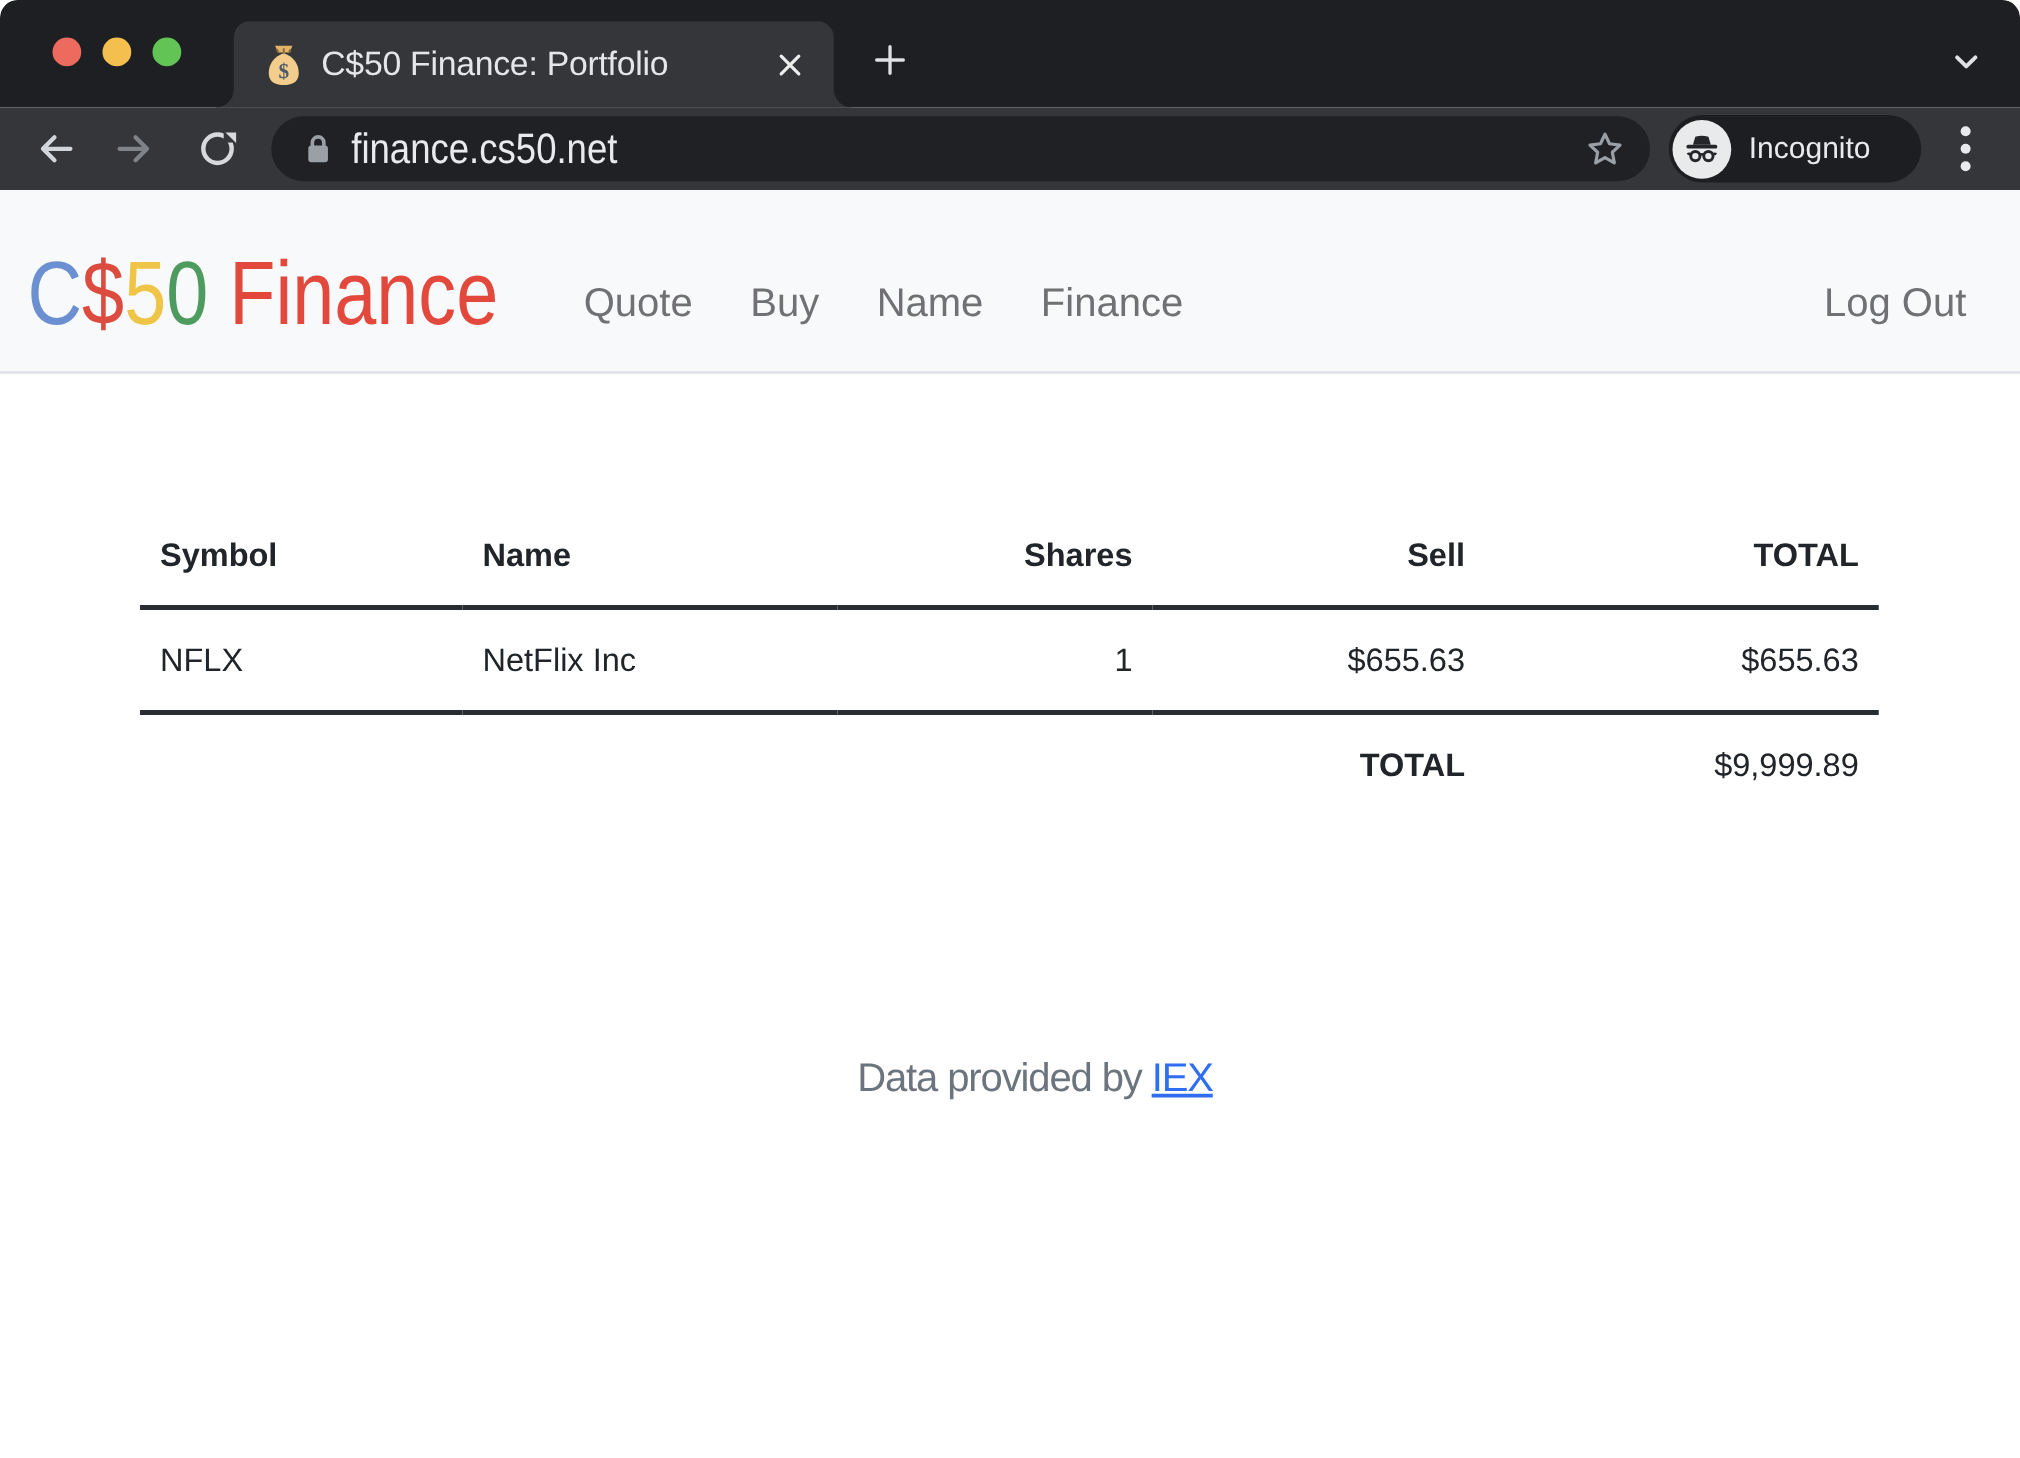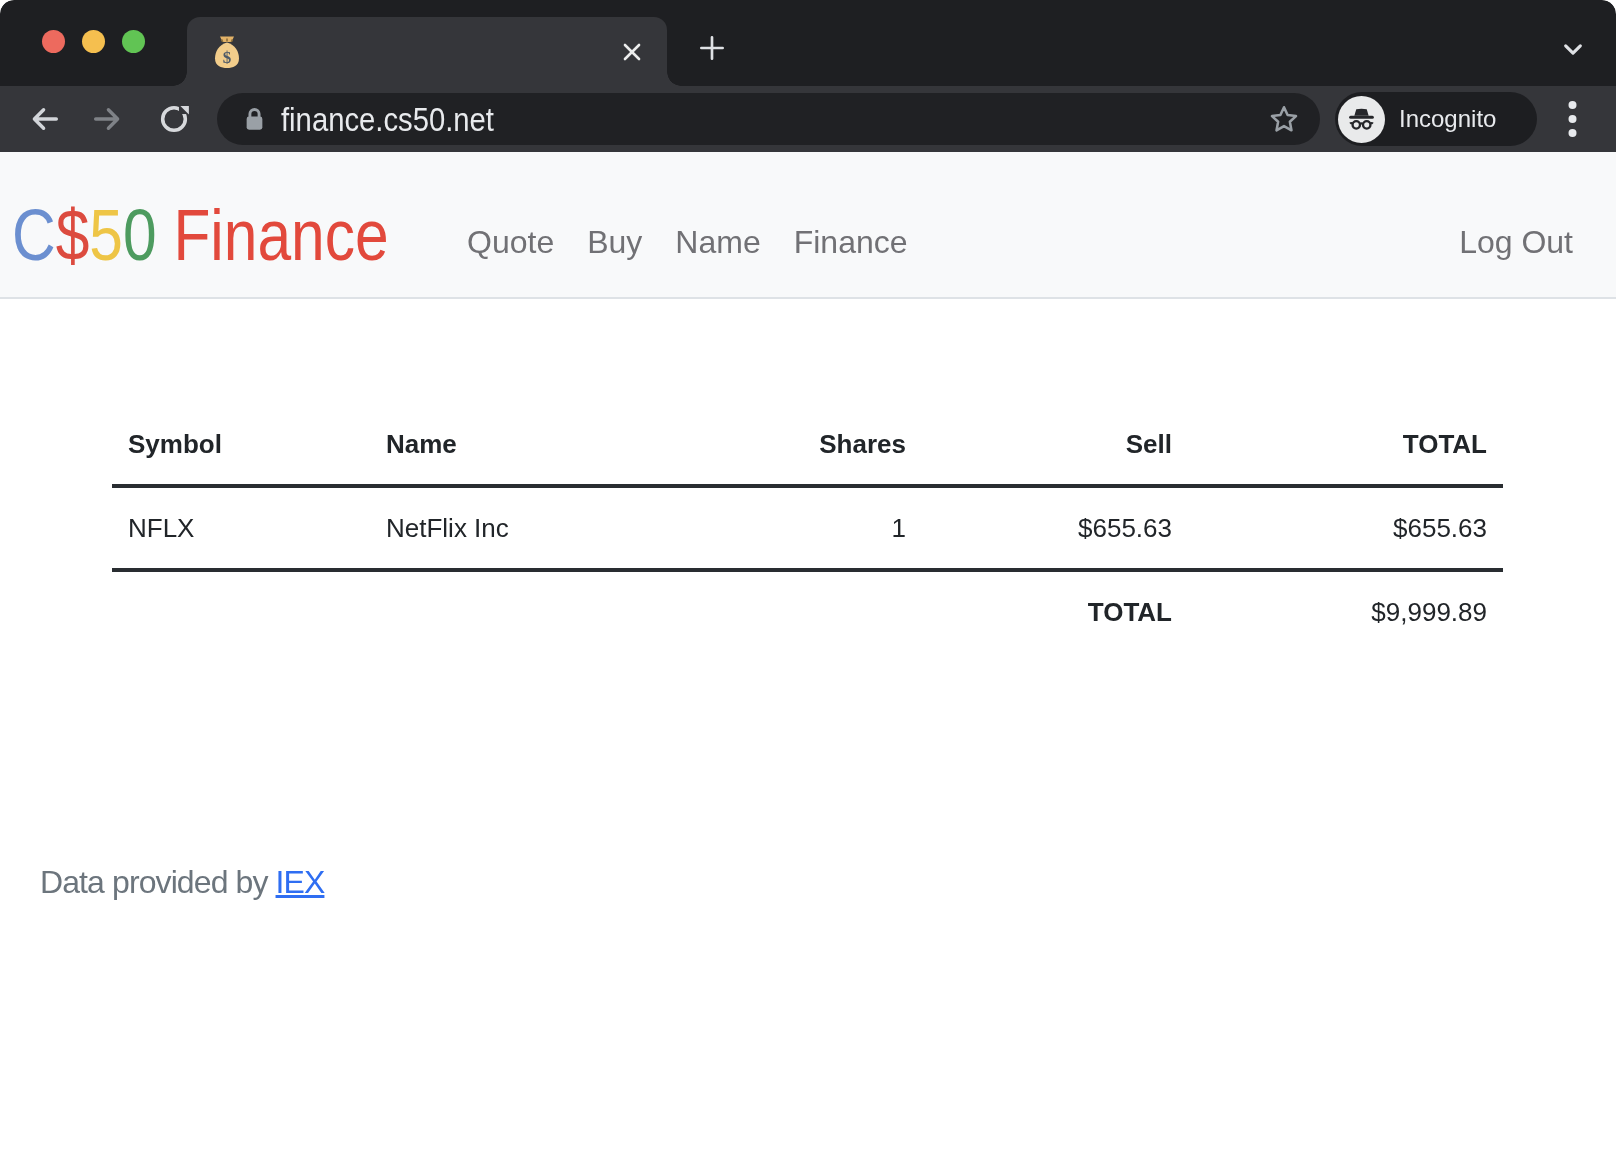--- a/index.html
+++ b/index.html
@@ -36,35 +36,35 @@
   .url-text { margin-left:12px; font-size:34px; color:#e8eaed; letter-spacing:0; flex:1; transform:scaleX(0.86); transform-origin:left center; }
   .star { width:32px; height:32px; margin-right:20px; flex:0 0 auto; }
   .incog { position:absolute; left:1335px; top:6px; width:202px; height:54px; border-radius:27px; background:#1d1e21; display:flex; align-items:center; }
   .incog-circle { width:47px; height:47px; border-radius:50%; background:#e9eaeb; margin-left:3px; display:flex; align-items:center; justify-content:center; }
   .incog-label { margin-left:14px; font-size:24px; color:#e8eaed; }
   .kebab { position:absolute; left:1567px; top:12px; width:11px; height:42px; }
 
   
   .page { position:absolute; top:152px; left:0; right:0; bottom:0; background:#fff; }
   .navbar { position:absolute; top:0; left:0; right:0; height:147px; background:#f8f9fa; border-bottom:2px solid #dee2e6; }
-  .brand { position:absolute; left:12px; top:38px; font-size:72px; line-height:90px; white-space:nowrap; }
+  .brand { position:absolute; left:22px; top:38px; font-size:72px; line-height:90px; white-space:nowrap; }
   .brand-scale { display:inline-block; transform:scaleX(0.84); transform-origin:left center; }
-  .navlinks { position:absolute; left:467px; top:70px; display:flex; gap:33px; font-size:32px; line-height:40px; color:#717175;align-items:center; }
+  .navlinks { position:absolute; left:467px; top:70px; display:flex; gap:46px; font-size:32px; line-height:40px; color:#717175;align-items:center; }
   .navlinks span { cursor:pointer; }
   .logout { position:absolute; right:43px; top:70px; font-size:32px; line-height:40px; color:#717175; }
 
   table.portfolio { position:absolute; left:112px; top:252px; width:1391px; border-collapse:collapse; font-size:26px; color:#212529; }
   table.portfolio th, table.portfolio td { padding:16px; line-height:48px; font-weight:normal; }
   table.portfolio th { font-weight:bold; }
   .col-r { text-align:right; }
   .col-l { text-align:left; }
   tr.hdr th { border-bottom:4px solid #292d31; }
   tr.datarow td { border-bottom:4px solid #292d31; }
 
-  .footer { position:absolute; top:706px; left:0; width:100%; font-size:32px; line-height:48px; color:#6c757d; letter-spacing:-0.9px;padding-left:40px; }
+  .footer { position:absolute; top:686px; left:0; width:100%; text-align:center; font-size:32px; line-height:48px; color:#6c757d; letter-spacing:-0.9px;padding-left:40px; }
   .footer a { color:#2f6ef2; text-decoration:underline; }
 </style>
 </head>
 <body>
 
 <div class="window">
 
   <div class="tabstrip">
     <div class="traffic">
       <span class="tl-red"></span>
@@ -73,20 +73,21 @@
     </div>
 
     <div class="tab">
       <div class="tab-inner">
         <svg class="favicon" width="30" height="34" viewBox="0 0 30 34">
           <path d="M10.5 7 L19.5 7 L22 1.5 L8 1.5 Z" fill="#e3b368"></path>
           <path d="M9.5 4.4 l1.2 2.6 M15 3.6 v3 M20.5 4.4 l-1.2 2.6" stroke="#8a6d3b" stroke-width="1.6" fill="none"></path>
           <path d="M15 7.5 C6.8 10 3 16.5 3 23.5 C3 31 9.2 33 15 33 C20.8 33 27 31 27 23.5 C27 16.5 23.2 10 15 7.5" fill="#f2cd8b"></path>
           <text x="15" y="27.5" font-size="17" fill="#4e5a68" text-anchor="middle" font-weight="bold" font-family="Liberation Serif, serif">$</text>
         </svg>
+        <span class="tab-title">C$50 Finance: Portfolio</span>
       </div>
       <svg class="tab-close" viewBox="0 0 24 24" fill="none" stroke="#eceded" stroke-width="2.4" stroke-linecap="round">
         <path d="M5.5 5.5 L18.5 18.5 M18.5 5.5 L5.5 18.5"></path>
       </svg>
     </div>
 
     <svg class="newtab" viewBox="0 0 24 24" fill="none" stroke="#dfe1e5" stroke-width="2" stroke-linecap="round">
       <path d="M12 4 V20 M4 12 H20"></path>
     </svg>
 

